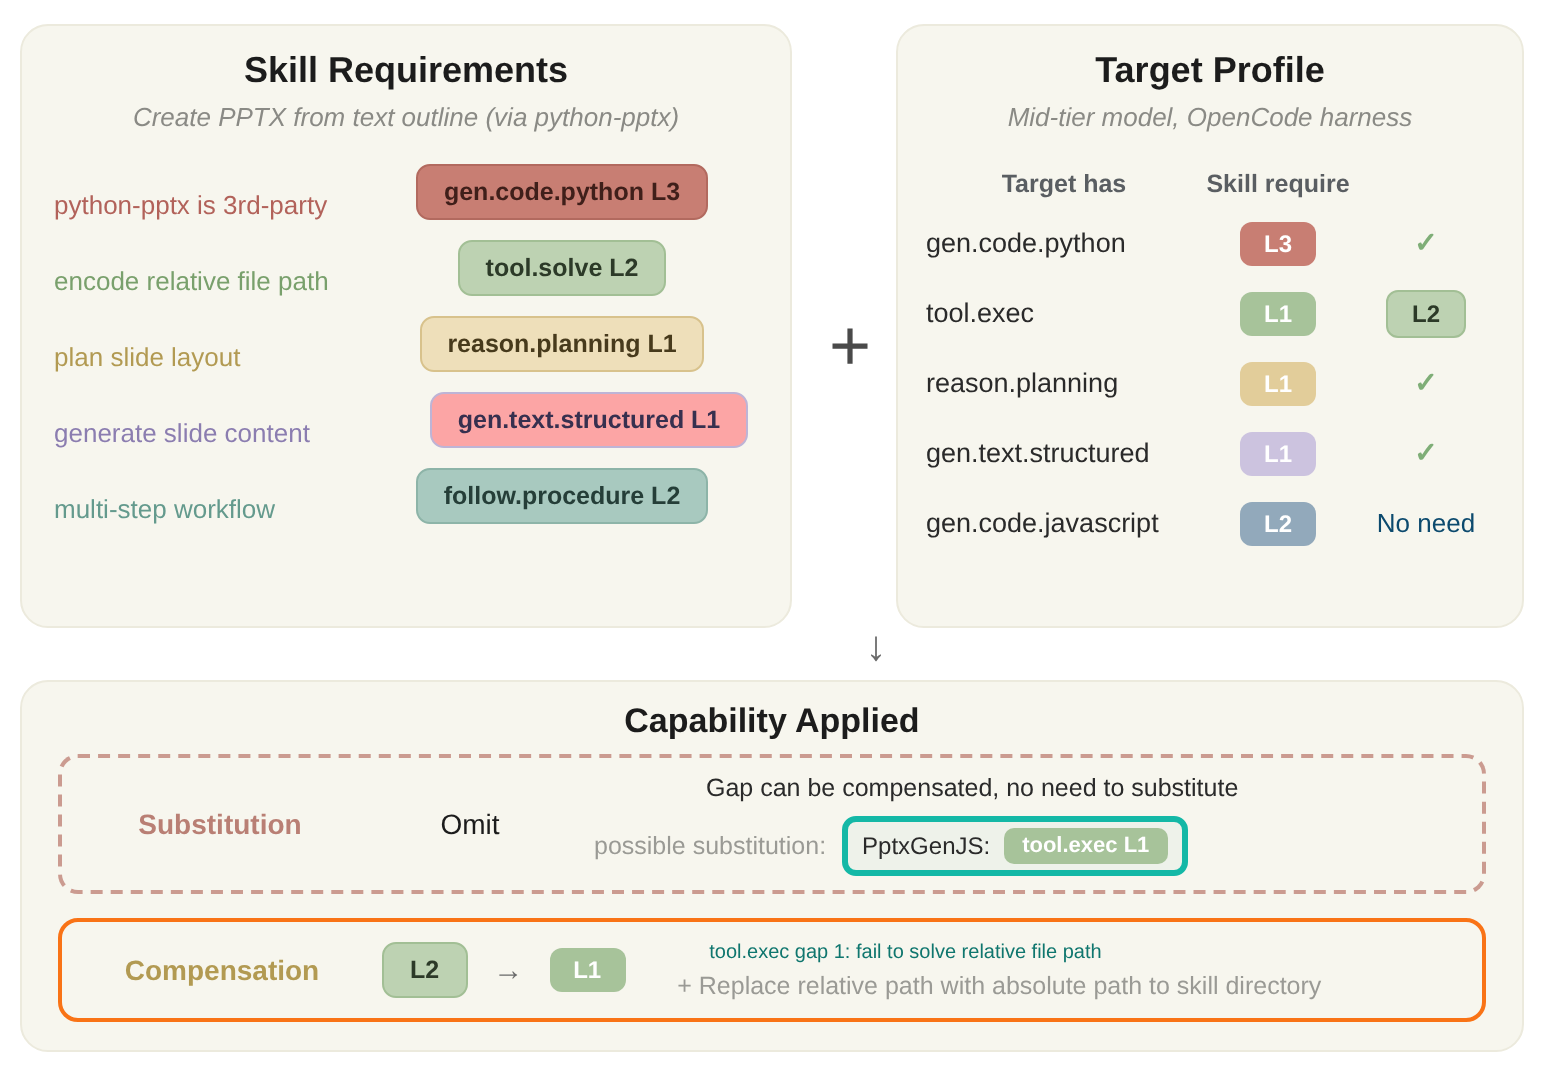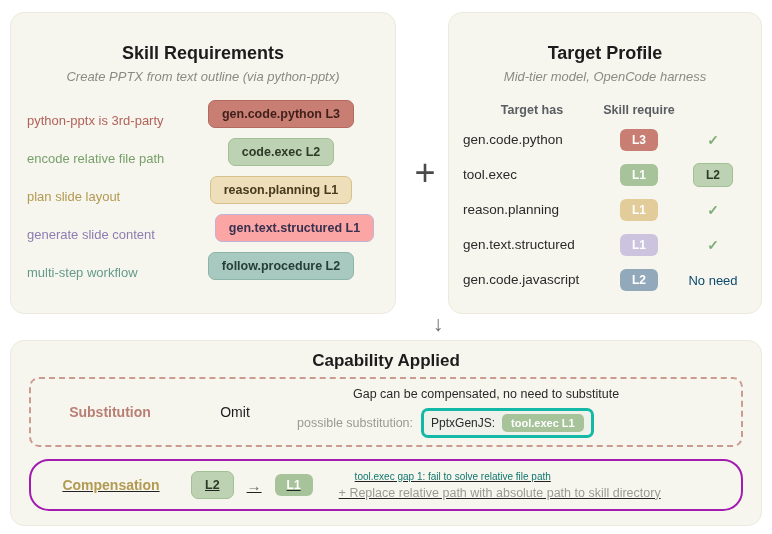--- a/index.html
+++ b/index.html
@@ -6,21 +6,21 @@
   html,body { background:#ffffff; }
   body { font-family:"Liberation Sans", sans-serif; color:#222; }
   .canvas { position:relative; width:772px; height:534px; background:#ffffff; overflow:hidden; }
 
   .panel { position:absolute; background:#f7f6ee; border:1px solid #ecead e; border-radius:14px; }
   .panel { border:1px solid #eceadd; }
   .panel-left  { left:10px;  top:12px; width:386px; height:302px; padding:12px 16px; }
   .panel-right { left:448px; top:12px; width:314px; height:302px; padding:12px 14px; }
   .panel-bottom{ left:10px;  top:340px; width:752px; height:186px; padding:10px 0; }
 
-  .panel-title { text-align:center; font-size:18px; font-weight:bold; color:#1c1c1c;margin-top:18px; }
+  .panel-title { text-align:center; font-size:18px; font-weight:bold; color:#1c1c1c; }
   .panel-sub   { text-align:center; font-size:13px; font-style:italic; color:#8a8a85; margin-top:5px; }
 
   
   .req-rows { margin-top:14px; }
   .req-row { display:flex; align-items:flex-end; justify-content:space-between; height:30px; margin-bottom:8px; }
   .req-label { font-size:13px; }
   .badge-col { width:196px; display:flex; justify-content:center; }
   .badge { display:inline-block; border-radius:7px; padding:6px 13px; font-size:12.5px; font-weight:bold; white-space:nowrap; }
   .b-red    { background:#c87e73; border:1px solid #b26a5f; color:#3f1f1a; }
   .b-green  { background:#bdd2b2; border:1px solid #a2bf95; color:#2c3a28; }
@@ -71,22 +71,22 @@
   .sub-inline-box {
     display:inline-flex; align-items:center; gap:7px;
     background:#eef2ea; border:3px solid #14b8a6; border-radius:7px;
     padding:3px 7px;
   }
   .sub-inline-name { font-size:12px; color:#2a2a2a; }
   .mini-badge { display:inline-block; border-radius:5px; padding:3px 9px; font-size:11px; font-weight:bold; color:#fff; }
 
   .comp-box {
     position:absolute; left:18px; right:18px; top:118px; height:52px;
-    border:2px solid #a21caf; border-radius:20px;
-    display:flex; align-items:center;text-decoration:underline;
+    border:2px solid #f97316; border-radius:10px;
+    display:flex; align-items:center;
   }
   .comp-label { width:160px; text-align:center; font-size:14px; font-weight:bold; color:#b29a52; }
   .comp-badges { display:flex; align-items:center; gap:13px; }
   .comp-arrow { font-size:15px; color:#6b6b6b; }
   .comp-text { margin-left:26px; display:flex; flex-direction:column; gap:4px; }
   .comp-line1 { font-size:10px; color:#0f766e;padding-left:16px; }
   .comp-line2 { font-size:12.5px; color:#9a9a95; }
 </style>
 </head>
 <body>
@@ -99,21 +99,21 @@
     <div class="req-rows">
       <div class="req-row">
         <span class="req-label c-red">python-pptx is 3rd-party</span>
         <span class="badge-col">
             <span class="badge b-red">gen.code.python L3</span>
           </span>
       </div>
       <div class="req-row">
         <span class="req-label c-green">encode relative file path</span>
         <span class="badge-col">
-            <span class="badge b-green">code.exec L2</span>
+            <span class="badge b-green">tool.solve L2</span>
           </span>
       </div>
       <div class="req-row">
         <span class="req-label c-tan">plan slide layout</span>
         <span class="badge-col">
             <span class="badge b-tan">reason.planning L1</span>
           </span>
       </div>
       <div class="req-row">
         <span class="req-label c-purple">generate slide content</span>

